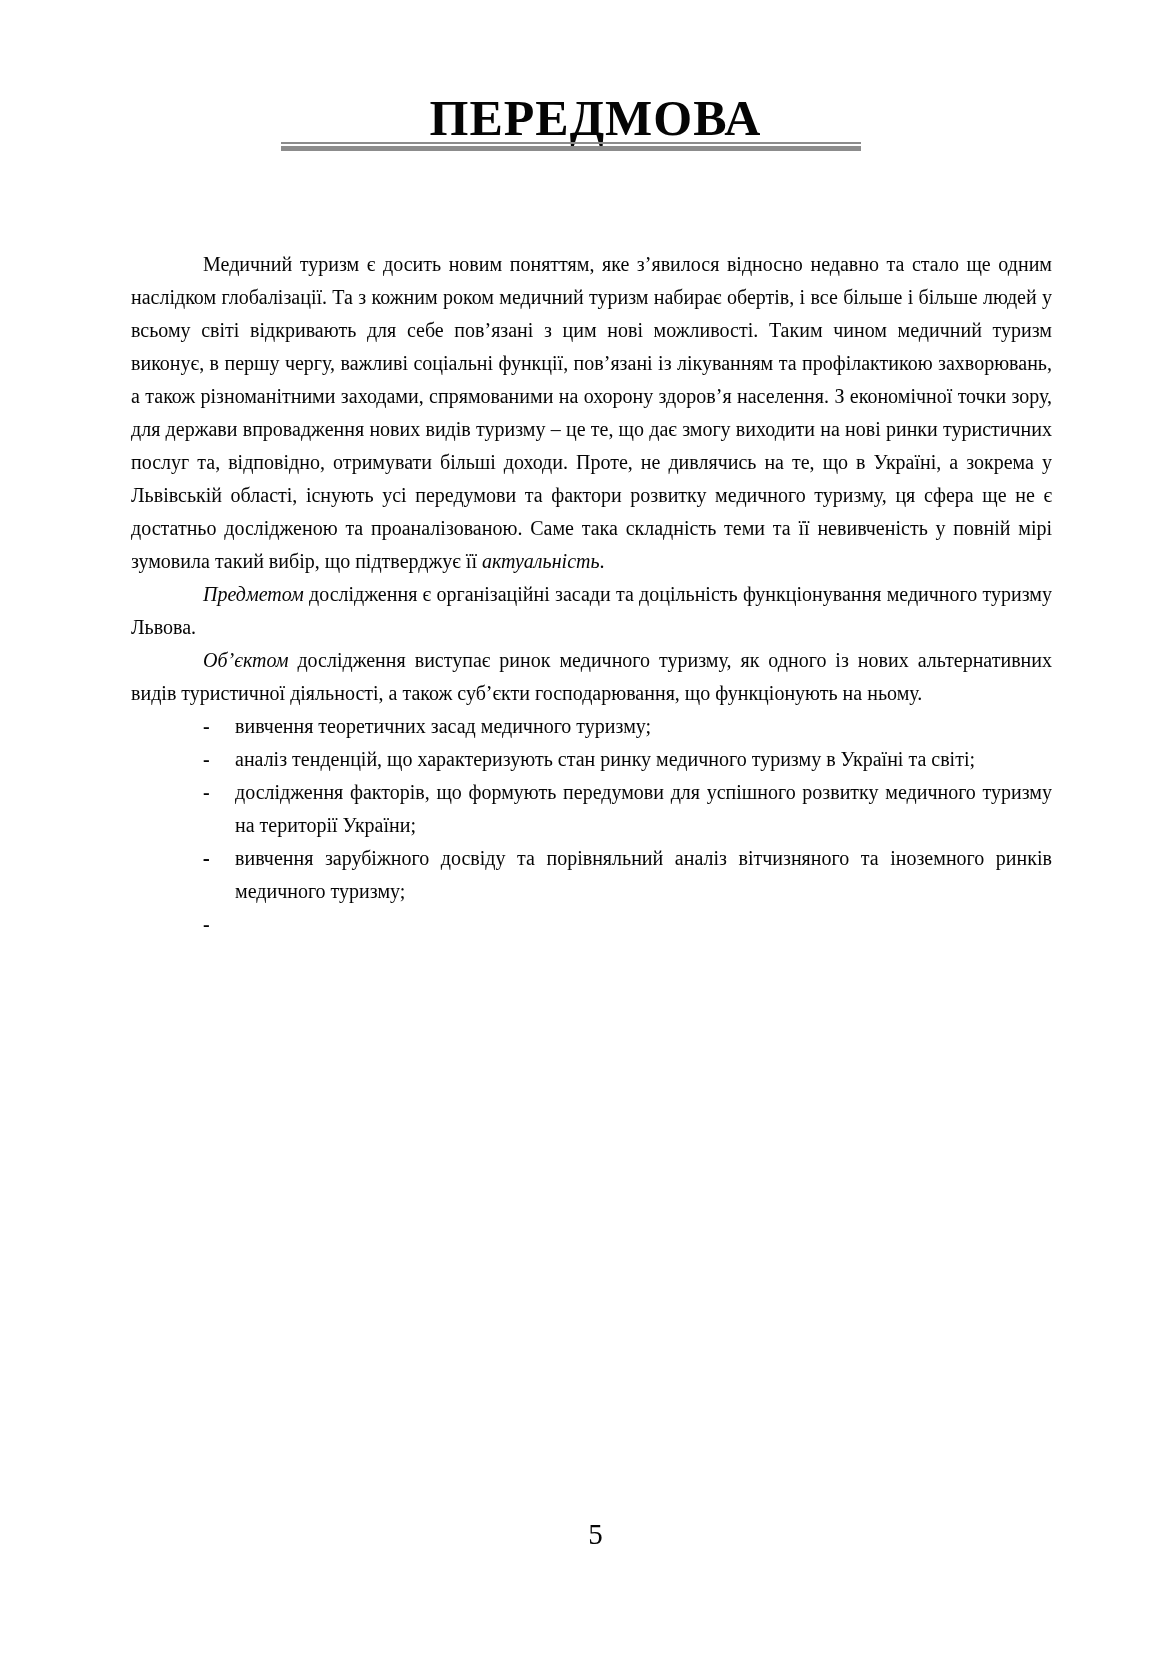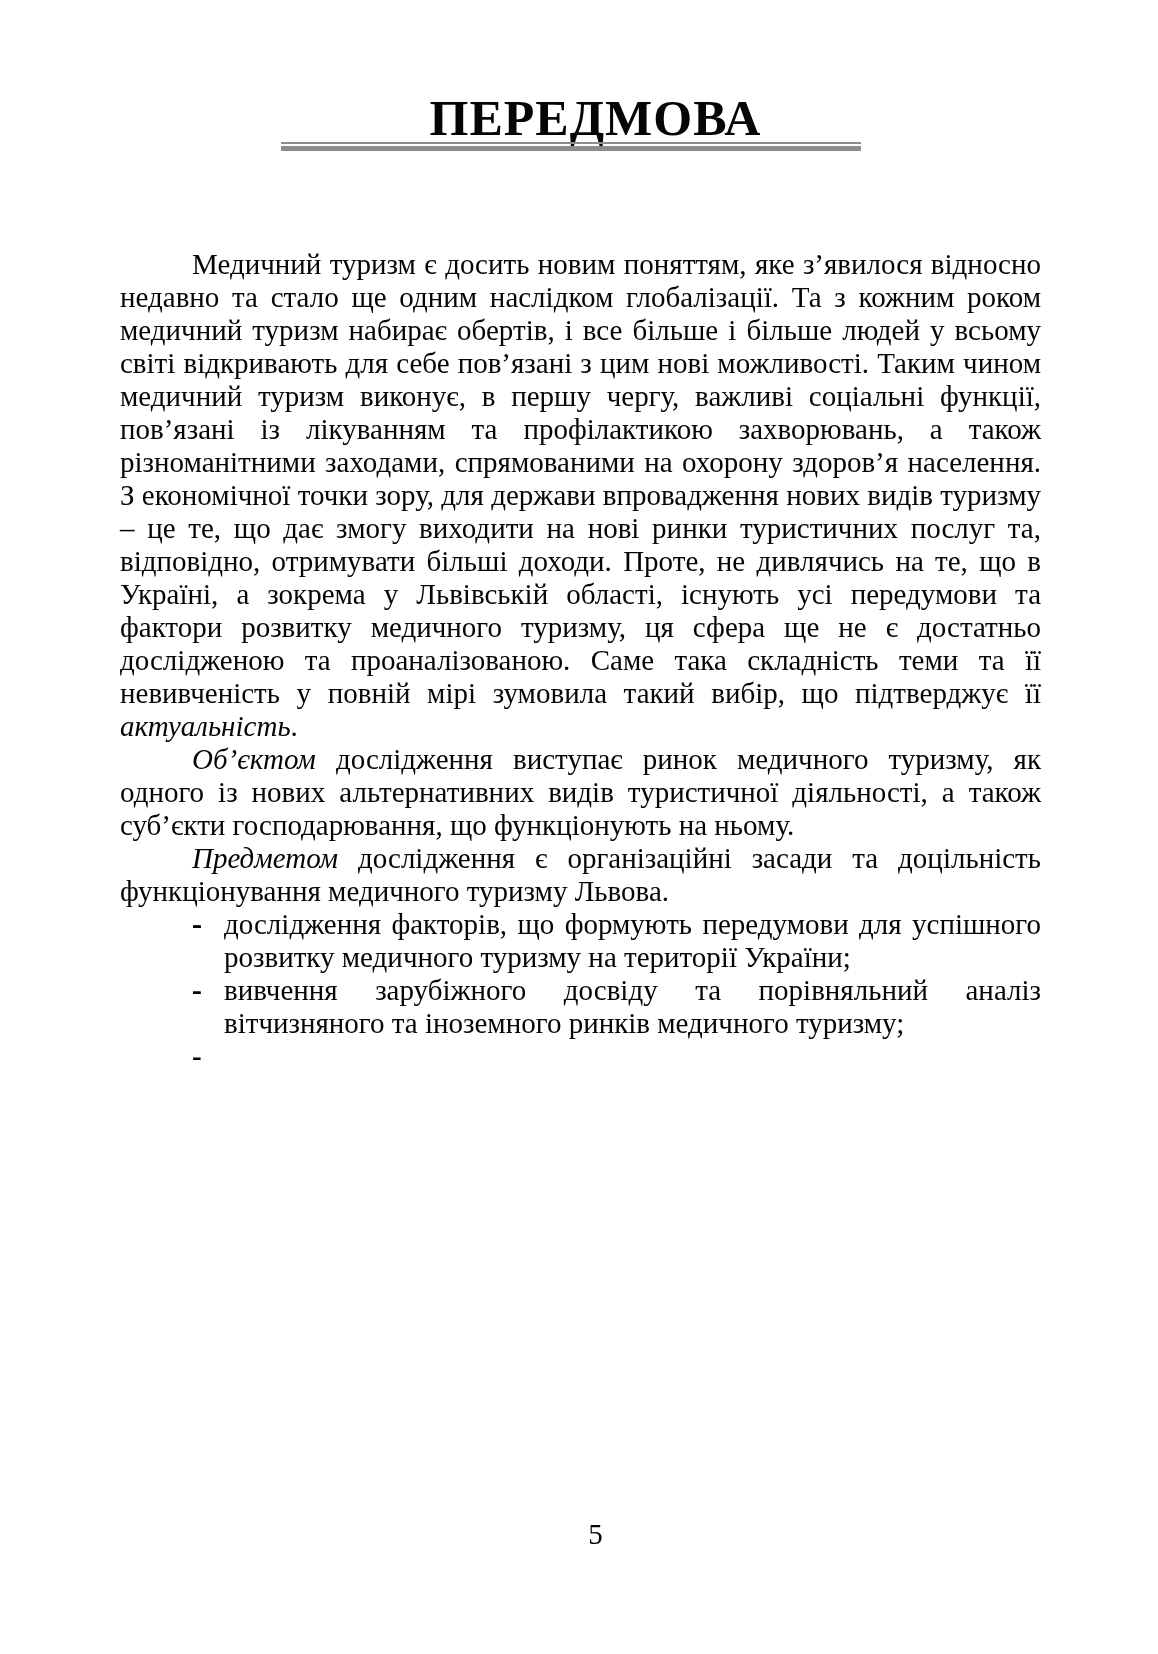--- a/index.html
+++ b/index.html
@@ -30,23 +30,23 @@
     position: absolute;
     top: 142px;
     left: 281px;
     width: 580px;
   }
   .rule-thin  { height: 2px; background: #8c8c8c; margin-bottom: 2px; }
   .rule-thick { height: 5px; background: #8c8c8c; }
   .doc-body {
     position: absolute;
     top: 248px;
-    left: 120px;
+    left: 131px;
     width: 921px;
-    font-size: 29px;
+    font-size: 20px;
     line-height: 33px;
     text-align: justify;
   }
   .paragraph {
     margin: 0;
     text-indent: 72px;
   }
   .list-item {
     position: relative;
     margin: 0;
@@ -72,23 +72,23 @@
 <body>
 
 <div class="page">
   <h1 class="title">ПЕРЕДМОВА</h1>
   <div class="rule">
     <div class="rule-thin"></div>
     <div class="rule-thick"></div>
   </div>
   <div class="doc-body">
       <div class="paragraph"><span>Медичний туризм є досить новим поняттям, яке з’явилося відносно недавно та стало ще одним наслідком глобалізації. Та з кожним роком медичний туризм набирає обертів, і все більше і більше людей у всьому світі відкривають для себе пов’язані з цим нові можливості. Таким чином медичний туризм виконує, в першу чергу, важливі соціальні функції, пов’язані із лікуванням та профілактикою захворювань, а також різноманітними заходами, спрямованими на охорону здоров’я населення. З економічної точки зору, для держави впровадження нових видів туризму – це те, що дає змогу виходити на нові ринки туристичних послуг та, відповідно, отримувати більші доходи. Проте, не дивлячись на те, що в Україні, а зокрема у Львівській області, існують усі передумови та фактори розвитку медичного туризму, ця сфера ще не є достатньо дослідженою та проаналізованою. Саме така складність теми та її невивченість у повній мірі зумовила такий вибір, що підтверджує її </span><span class="italic">актуальність</span><span>.</span></div>
+      <div class="paragraph"><span class="italic">Предметом</span><span> дослідження є організаційні засади та доцільність функціонування медичного туризму Львова.</span></div>
       <div class="paragraph"><span class="italic">Об’єктом</span><span> дослідження виступає ринок медичного туризму, як одного із нових альтернативних видів туристичної діяльності, а також суб’єкти господарювання, що функціонують на ньому.</span></div>
-      <div class="paragraph"><span class="italic">Предметом</span><span> дослідження є організаційні засади та доцільність функціонування медичного туризму Львова.</span></div>
-      <div class="list-item"><span class="marker">-</span></div>
-      <div class="list-item"><span class="marker">-</span></div>
+      <div class="list-item"><span class="marker">-</span><span>вивчення теоретичних засад медичного туризму;</span></div>
+      <div class="list-item"><span class="marker">-</span><span>аналіз тенденцій, що характеризують стан ринку медичного туризму в Україні та світі;</span></div>
       <div class="list-item"><span class="marker">-</span><span>дослідження факторів, що формують передумови для успішного розвитку медичного туризму на території України;</span></div>
       <div class="list-item"><span class="marker">-</span></div>
       <div class="list-item"><span class="marker">-</span><span>вивчення зарубіжного досвіду та порівняльний аналіз вітчизняного та іноземного ринків медичного туризму;</span></div>
       <div class="list-item"><span class="marker">-</span></div>
     </div>
   <div class="page-number">5</div>
 </div>
 
 </body></html>

